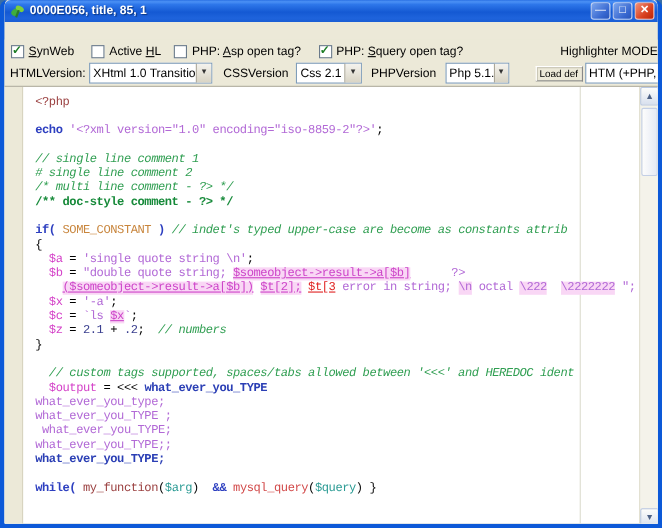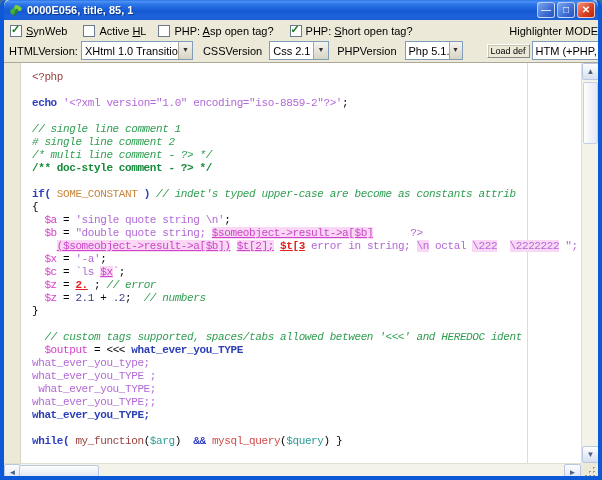--- a/index.html
+++ b/index.html
@@ -3,21 +3,21 @@
 <meta charset="utf-8">
 <style>
   * { margin:0; padding:0; box-sizing:border-box; }
   html,body { width:602px; height:480px; background:#3a6ea5; font-family:"Liberation Sans", sans-serif; }
 
   .window{ width:602px; height:480px; position:relative;
     background:#ece9d8; border-left:4px solid #0c59d8; border-right:4px solid #0c59d8;
     border-bottom:4px solid #0c59d8; border-radius:7px 7px 0 0; overflow:hidden; }
 
   
-  .titlebar{ height:20px; margin:-0px -0px 0 -0px;
+  .titlebar{ height:20px; margin:-0px -0px 16px -0px;
     background:linear-gradient(180deg,#2b71e4 0%,#4b91f5 8%,#2e77ea 20%,#1459d3 55%,#1e63dc 82%,#1a5ed4 100%);
     display:flex; align-items:center; padding:0 3px 0 5px; border-radius:6px 6px 0 0; }
   .app-icon{ width:14px; height:14px; margin-right:4px; flex:0 0 auto; }
   .title-text{ color:#fff; font-size:11px; font-weight:bold; text-shadow:1px 1px 1px #0a3580;
     flex:1 1 auto; white-space:nowrap; overflow:hidden; }
   .win-buttons{ display:flex; gap:2px; }
   .wbtn{ width:18px; height:16px; border-radius:3px; border:1px solid rgba(255,255,255,.65);
     color:#fff; font-size:10px; line-height:14px; text-align:center; cursor:default;
     background:linear-gradient(135deg,#7ba5ee 0%,#3666cf 70%,#2a55b8 100%); }
   .wbtn.close{ background:linear-gradient(135deg,#f1917a 0%,#d8401f 60%,#bb2507 100%); font-weight:bold; }
@@ -48,21 +48,21 @@
     letter-spacing:-0.4px; white-space:pre; }
   .tk-tag{ color:#9b4141; }
   .tk-kw{ color:#2d3fc0; font-weight:bold; }
   .tk-const{ color:#c8853c; }
   .tk-cmt{ color:#2f9e51; font-style:italic; }
   .tk-doc{ color:#178a3a; font-weight:bold; }
   .tk-var{ color:#d441c8; }
   .tk-str{ color:#b269d6; }
   .tk-vbg{ color:#cd45c9; background:#f9d7f5;text-decoration:underline; }
   .tk-esc{ color:#b269d6; background:#f9d7f5; }
-  .tk-err{ color:#e02222; font-weight:bold; text-decoration:underline; }
+  .tk-err{ color:#e02222; font-weight:normal; text-decoration:underline; }
   .tk-num{ color:#3a3f8f; }
   .tk-fn{ color:#9b4141; }
   .tk-bfn{ color:#d24a4a; }
   .tk-arg{ color:#2b9b94; }
   .tk-hid{ color:#2b3fb5; font-weight:bold; }
   .tk-pl{ color:#000; }
 
   
   .vscroll{ position:absolute; right:0; top:0; width:17px; height:400px; background:#f4f3ea; border-left:1px solid #e2dfd0; }
   .hscroll{ position:absolute; left:0; bottom:0; width:577px; height:17px; background:#f4f3ea; border-top:1px solid #e2dfd0; }
@@ -115,21 +115,21 @@
         <span class="flatlabel"><span>Active </span><span class="mn">H</span><span>L</span></span>
       </span>
       <span class="cbwrap" style="margin-left:12px">
         <span class="cbbox"></span>
         <span class="flatlabel"><span>PHP: </span><span class="mn">A</span><span>sp open tag?</span></span>
       </span>
       <span class="cbwrap" style="margin-left:16px">
         <span class="cbbox on">
             <span class="ck">✓</span>
           </span>
-        <span class="flatlabel"><span>PHP: </span><span class="mn">S</span><span>hort open tag?</span></span>
+        <span class="flatlabel"><span>PHP: </span><span class="mn">S</span><span>query open tag?</span></span>
       </span>
       <span class="spacer"></span>
       <span class="flatlabel">Highlighter MODE</span>
 
     </div>
     <div class="trow r2">
       <span class="flatlabel" style="margin-left:5px">HTMLVersion:</span>
       <span class="combo" style="width:112px; margin-left:3px">
         <span class="combo-text">XHtml 1.0 Transitional</span>
         <span class="combo-btn">▼</span>
@@ -165,21 +165,20 @@
         <div class="cl"><span class="tk-cmt">/* multi line comment - ?&gt; */</span></div>
         <div class="cl"><span class="tk-doc">/** doc-style comment - ?&gt; */</span></div>
         <div class="cl">&nbsp;</div>
         <div class="cl"><span class="tk-kw">if(</span><span class="tk-pl"> </span><span class="tk-const">SOME_CONSTANT</span><span class="tk-pl"> </span><span class="tk-kw">)</span><span class="tk-pl"> </span><span class="tk-cmt">// indet's typed upper-case are become as constants attrib</span></div>
         <div class="cl"><span class="tk-pl">{</span></div>
         <div class="cl"><span class="tk-pl">  </span><span class="tk-var">$a</span><span class="tk-pl"> = </span><span class="tk-str">'single quote string \n'</span><span class="tk-pl">;</span></div>
         <div class="cl"><span class="tk-pl">  </span><span class="tk-var">$b</span><span class="tk-pl"> = </span><span class="tk-str">"double quote string; </span><span class="tk-vbg">$someobject-&gt;result-&gt;a[$b]</span><span class="tk-str">      ?&gt;</span></div>
         <div class="cl"><span class="tk-pl">    </span><span class="tk-vbg">($someobject-&gt;result-&gt;a[$b])</span><span class="tk-str"> </span><span class="tk-vbg">$t[2];</span><span class="tk-str"> </span><span class="tk-err">$t[3</span><span class="tk-str"> error in string; </span><span class="tk-esc">\n</span><span class="tk-str"> octal </span><span class="tk-esc">\222</span><span class="tk-str">  </span><span class="tk-esc">\2222222</span><span class="tk-str"> ";</span></div>
         <div class="cl"><span class="tk-pl">  </span><span class="tk-var">$x</span><span class="tk-pl"> = </span><span class="tk-str">'-a'</span><span class="tk-pl">;</span></div>
         <div class="cl"><span class="tk-pl">  </span><span class="tk-var">$c</span><span class="tk-pl"> = </span><span class="tk-str">`ls </span><span class="tk-vbg">$x</span><span class="tk-str">`</span><span class="tk-pl">;</span></div>
-        <div class="cl"><span class="tk-pl">  </span><span class="tk-var">$z</span><span class="tk-pl"> = </span><span class="tk-err">2.</span><span class="tk-pl"> ; </span><span class="tk-cmt">// error</span></div>
         <div class="cl"><span class="tk-pl">  </span><span class="tk-var">$z</span><span class="tk-pl"> = </span><span class="tk-num">2.1</span><span class="tk-pl"> + </span><span class="tk-num">.2</span><span class="tk-pl">;  </span><span class="tk-cmt">// numbers</span></div>
         <div class="cl"><span class="tk-pl">}</span></div>
         <div class="cl">&nbsp;</div>
         <div class="cl"><span class="tk-pl">  </span><span class="tk-cmt">// custom tags supported, spaces/tabs allowed between '&lt;&lt;&lt;' and HEREDOC ident</span></div>
         <div class="cl"><span class="tk-pl">  </span><span class="tk-var">$output</span><span class="tk-pl"> = </span><span class="tk-pl">&lt;&lt;&lt; </span><span class="tk-hid">what_ever_you_TYPE</span></div>
         <div class="cl"><span class="tk-str">what_ever_you_type;</span></div>
         <div class="cl"><span class="tk-str">what_ever_you_TYPE ;</span></div>
         <div class="cl"><span class="tk-str"> what_ever_you_TYPE;</span></div>
         <div class="cl"><span class="tk-str">what_ever_you_TYPE;;</span></div>
         <div class="cl"><span class="tk-hid">what_ever_you_TYPE;</span></div>

